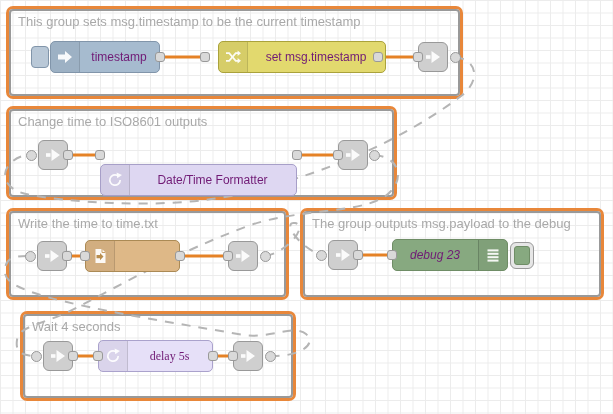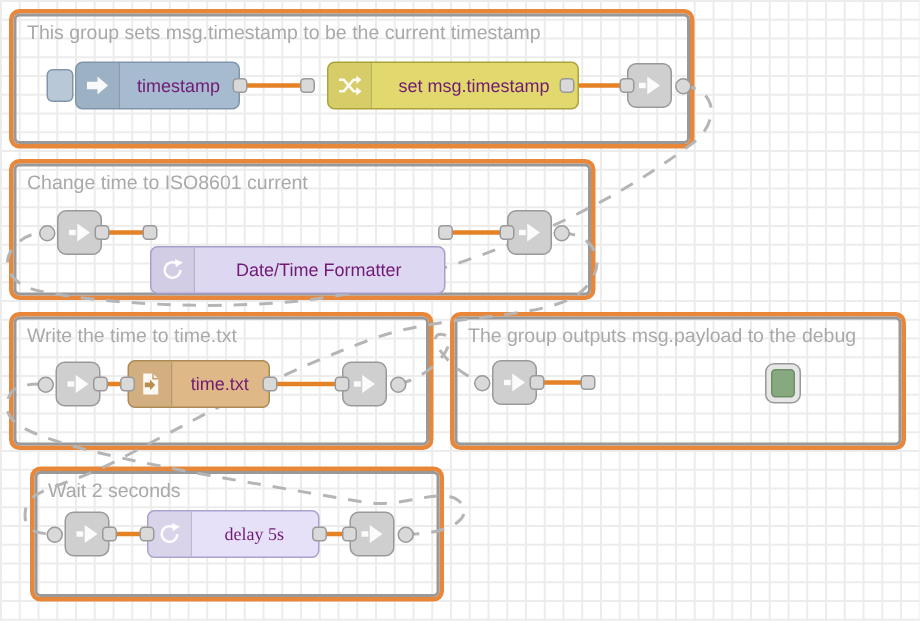--- a/index.html
+++ b/index.html
@@ -94,30 +94,30 @@
 </style>
 </head>
 <body>
 
 <div id="canvas">
 
   <div class="group" style="left:9px;top:9px;width:451px;height:87px;">
     <div class="group-label">This group sets msg.timestamp to be the current timestamp</div>
   </div>
   <div class="group" style="left:9px;top:109px;width:385px;height:88px;">
-    <div class="group-label">Change time to ISO8601 current</div>
+    <div class="group-label">Change time to ISO8601 outputs</div>
   </div>
   <div class="group" style="left:9px;top:211px;width:277px;height:86px;">
     <div class="group-label">Write the time to time.txt</div>
   </div>
   <div class="group" style="left:303px;top:211px;width:298px;height:86px;">
     <div class="group-label">The group outputs msg.payload to the debug</div>
   </div>
   <div class="group" style="left:23px;top:314px;width:270px;height:84px;">
-    <div class="group-label">Wait 2 seconds</div>
+    <div class="group-label">Wait 4 seconds</div>
   </div>
 
   <svg id="wires" width="613" height="414">
 
     <path class="wire" d="M160,57 L205,57"></path>
     <path class="wire" d="M378,57 L418,57"></path>
     <path class="wire" d="M68,155 L100,155"></path>
     <path class="wire" d="M297,155 L338,155"></path>
     <path class="wire" d="M67,256 L85,256"></path>
     <path class="wire" d="M180,256 L228,256"></path>
@@ -208,21 +208,20 @@
 
   <div class="port" style="left:80px;top:251px;"></div>
   <div class="node n-file" style="left:85px;top:240px;width:95px;">
     <div class="icon">
       <svg width="16" height="16" viewBox="0 0 16 16">
         <path d="M3.5,1 h6.5 l3.5,3.5 v10.5 h-10 z" fill="#fff" opacity="0.92"></path>
         <path d="M10,1 v3.5 h3.5" fill="none" stroke="#c9a066" stroke-width="1"></path>
         <polygon points="4.5,7 8,7 8,5 11.5,8.6 8,12.2 8,10.2 4.5,10.2" fill="#b98e4f"></polygon>
       </svg>
     </div>
-    <div class="node-label">time.txt</div>
   </div>
   <div class="port" style="left:175px;top:251px;"></div>
 
   <div class="port" style="left:223px;top:251px;"></div>
   <div class="linknode" style="left:228px;top:241px;">
     <svg width="16" height="16" viewBox="0 0 16 16">
       <polygon points="6.5,2 15,8 6.5,14" fill="#fff" opacity="0.92"></polygon>
         <rect x="1" y="6.2" width="4.5" height="3.6" fill="#fff" opacity="0.92"></rect>
     </svg>
   </div>
@@ -231,20 +230,33 @@
   <div class="port round" style="left:316px;top:249.5px;"></div>
   <div class="linknode" style="left:328px;top:240px;">
     <svg width="16" height="16" viewBox="0 0 16 16">
       <polygon points="6.5,2 15,8 6.5,14" fill="#fff" opacity="0.92"></polygon>
         <rect x="1" y="6.2" width="4.5" height="3.6" fill="#fff" opacity="0.92"></rect>
     </svg>
   </div>
   <div class="port" style="left:353px;top:250px;"></div>
 
   <div class="port" style="left:387px;top:250px;"></div>
+  <div class="node n-debug" style="left:392px;top:239px;width:116px;">
+    <div class="node-label">debug 23</div>
+    <div class="icon right">
+      <svg width="16" height="16" viewBox="0 0 16 16">
+        <g fill="#fff" opacity="0.92">
+          <rect x="2.5" y="2.4" width="11" height="2"></rect>
+          <rect x="2.5" y="5.8" width="11" height="2"></rect>
+          <rect x="2.5" y="9.2" width="11" height="2"></rect>
+          <rect x="2.5" y="12.6" width="11" height="2"></rect>
+        </g>
+      </svg>
+    </div>
+  </div>
   <div id="debug-button">
     <div class="inner"></div>
   </div>
 
   <div class="port round" style="left:31px;top:350.5px;"></div>
   <div class="linknode" style="left:43px;top:341px;">
     <svg width="16" height="16" viewBox="0 0 16 16">
       <polygon points="6.5,2 15,8 6.5,14" fill="#fff" opacity="0.92"></polygon>
         <rect x="1" y="6.2" width="4.5" height="3.6" fill="#fff" opacity="0.92"></rect>
     </svg>

